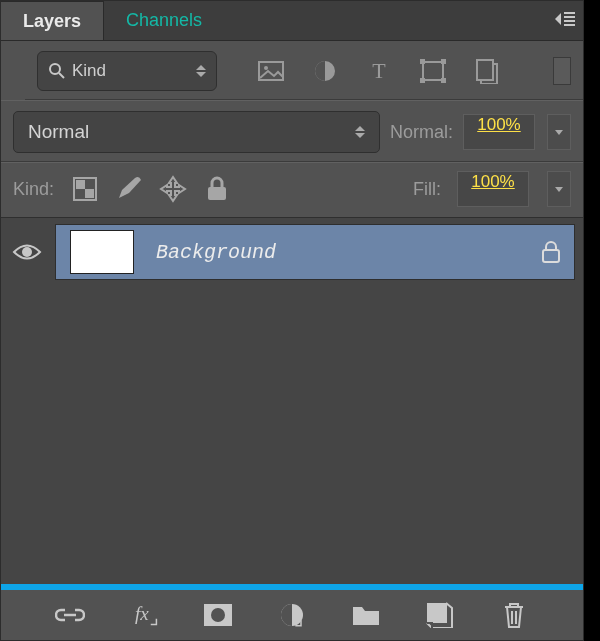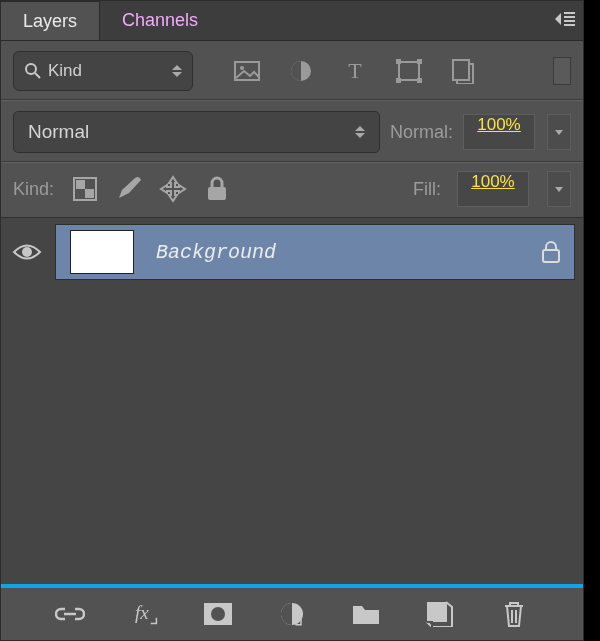--- a/index.html
+++ b/index.html
@@ -27,48 +27,49 @@
     height: 40px;
     background: #3d3d3d;
     border-bottom: 1px solid #2a2a2a;
     position: relative;
   }
   .tab {
     padding: 0 22px;
     height: 100%;
     display: flex;
     align-items: center;
-    color: #f0abfc;
+    color: #14b8a6;
     font-size: 18px;
     cursor: default;
   }
   .tab.active {
     background: #525252;
     color: #eaeaea;
-    font-weight: normal;
+    font-weight: bold;
     border-top: 1px solid #2a2a2a;
     border-right: 1px solid #2a2a2a;
   }
   .panel-menu {
     position: absolute;
     right: 8px;
     top: 8px;
     width: 26px;
     height: 20px;
     display: flex;
     align-items: center;
     justify-content: flex-end;
   }
   
   .filter-row {
     display: flex;
     align-items: center;
     padding: 10px 12px 8px 12px;
     border-bottom: 1px solid #3b3b3b;
     gap: 18px;
+    margin-left: 24px;
   }
   .filter-drop {
     width: 180px;
     height: 40px;
     background: #444;
     border: 1px solid #2f2f2f;
     border-radius: 6px;
     display: flex;
     align-items: center;
     padding: 0 10px;
@@ -226,21 +227,21 @@
     color: #ececec;
     flex: 1;
   }
   .lock-ind {
     color: #d6d6d6;
   }
   
   .bottom-bar {
     height: 56px;
     background: #525252;
-    border-top: 4px solid #0ea5e9;
+    border-top: 6px solid #0ea5e9;
     display: flex;
     align-items: center;
     justify-content: center;
     gap: 40px;
     color: #bef264;
     text-decoration: underline;
   }
   .bicon {
     width: 34px;
     height: 34px;

